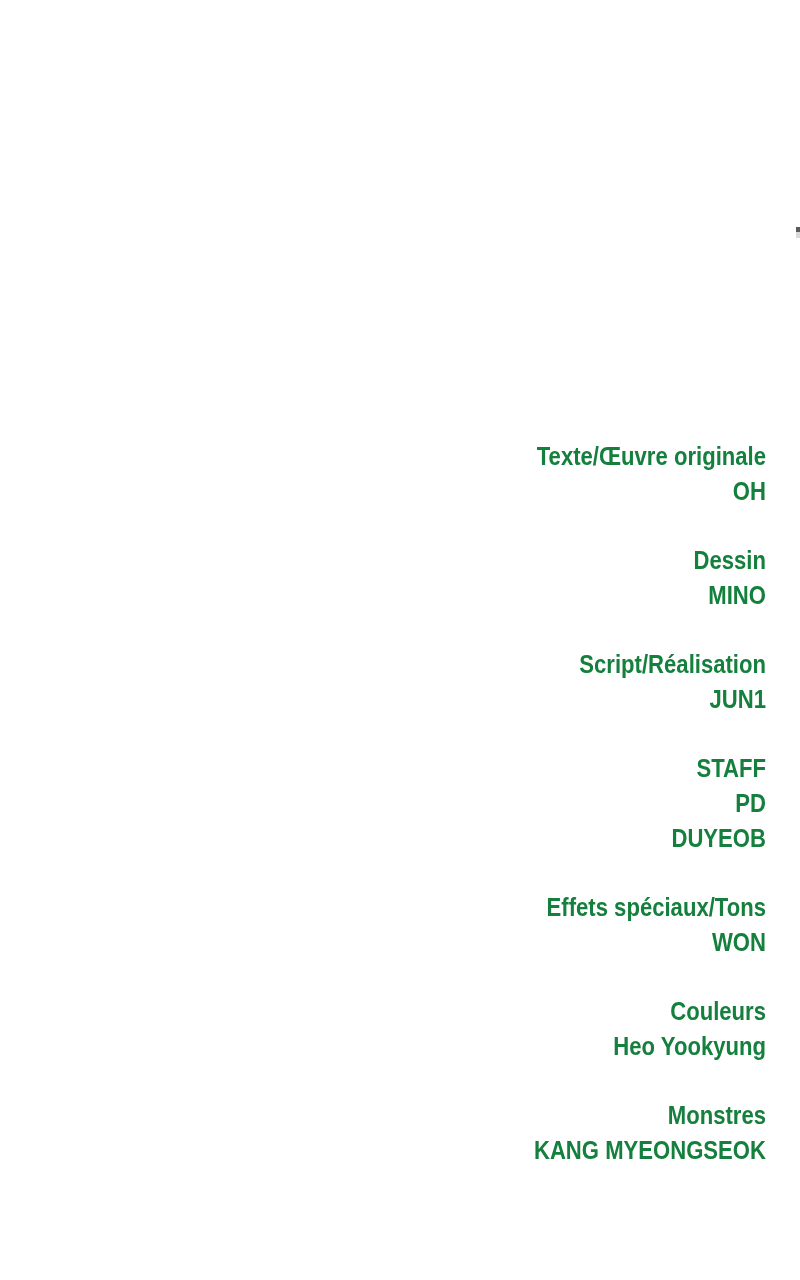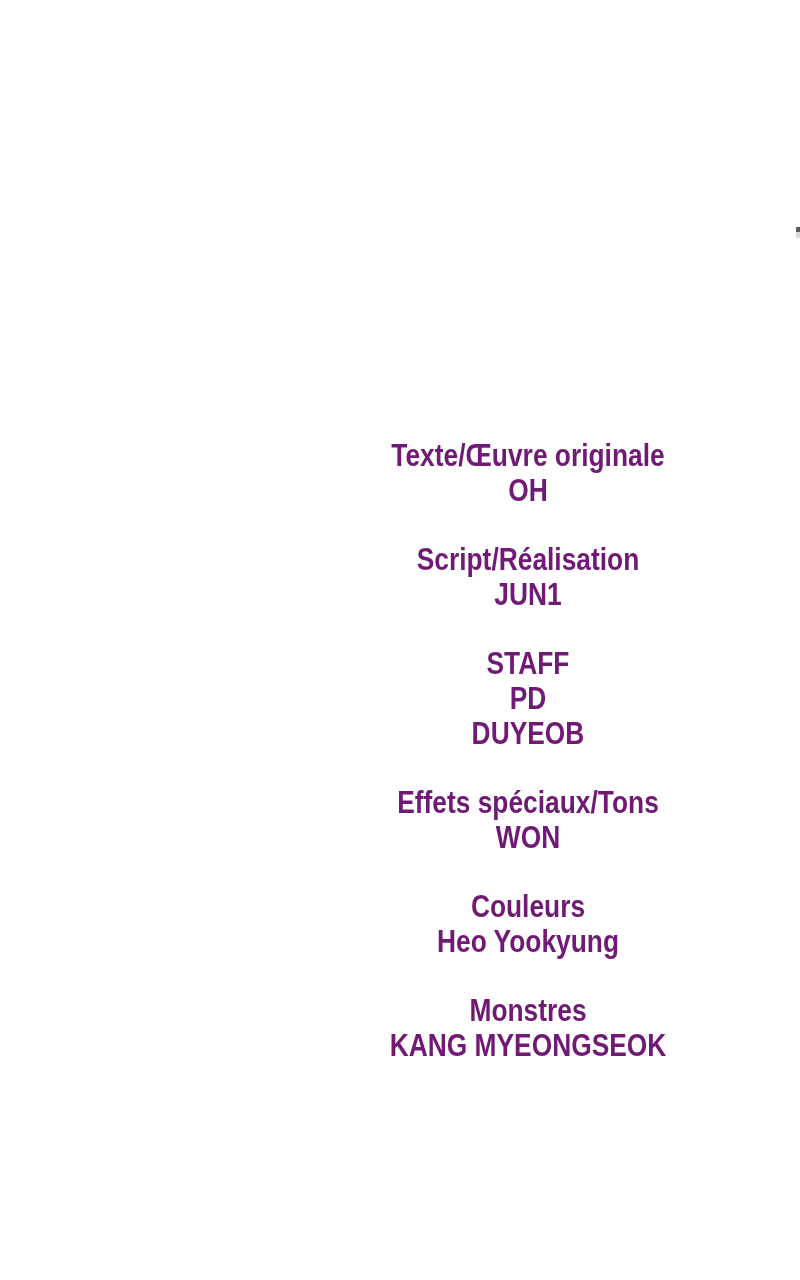--- a/index.html
+++ b/index.html
@@ -14,24 +14,24 @@
     position: relative;
     width: 800px;
     height: 1280px;
     background: #ffffff;
   }
   .credits {
     position: absolute;
     top: 439px;
     right: 34px;
     width: 560px;
-    text-align: center;
-    color: #701a75;
+    text-align: right;
+    color: #15803d;
     font-weight: bold;
-    font-size: 31px;
+    font-size: 26px;
     line-height: 34.7px;
     letter-spacing: 0px;
   }
   .credit-group {
     margin-bottom: 34.7px; 
   }
   .credit-group:last-child { margin-bottom: 4px; }
   .line {
     transform: scaleX(0.85);            
     transform-origin: 100% 50%;
@@ -63,20 +63,24 @@
   <div class="edge-artifact"></div>
   <div class="edge-artifact-lower"></div>
 
   <section class="credits">
 
     <div class="credit-group">
       <div class="line">Texte/Œuvre originale</div>
       <div class="line">OH</div>
     </div>
 
+    <div class="credit-group">
+      <div class="line">Dessin</div>
+      <div class="line">MINO</div>
+    </div>
 
     <div class="credit-group">
       <div class="line">Script/Réalisation</div>
       <div class="line">JUN1</div>
     </div>
 
     <div class="credit-group">
       <div class="line">STAFF</div>
       <div class="line">PD</div>
       <div class="line">DUYEOB</div>

